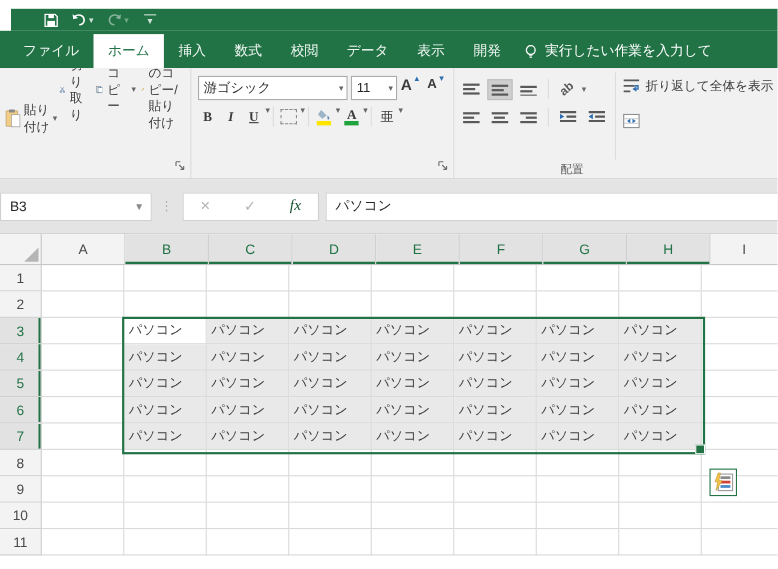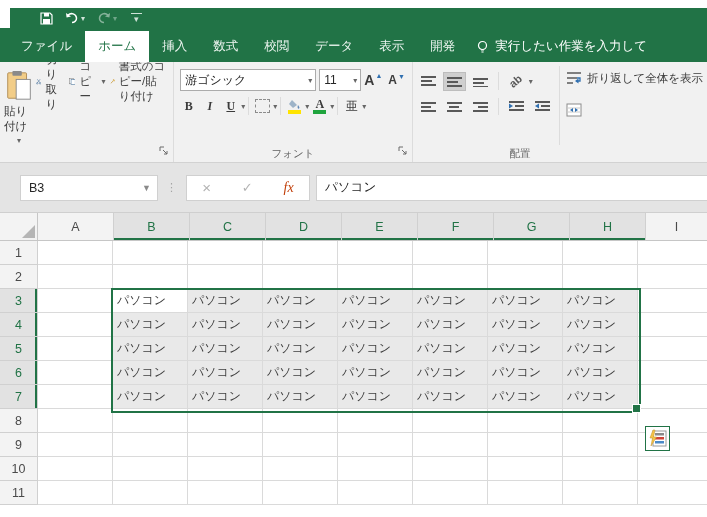--- a/index.html
+++ b/index.html
@@ -22,30 +22,30 @@
   .tellme{display:flex;align-items:center;gap:6px;color:#fff;font-size:12.5px;padding:7px 8px;overflow:hidden}
 
   
   .ribbon{height:100px;background:#f1f1f1;border-bottom:1px solid #d2d2d2;display:flex;overflow:hidden}
   .rgroup{position:relative;display:flex;padding:4px 4px 17px 4px;border-right:1px solid #dcdcdc}
   .glabel{position:absolute;bottom:1px;left:0;right:0;text-align:center;font-size:10.5px;color:#5f5f5f}
   .launcher{position:absolute;bottom:3px;right:4px}
   .rsmall{font-size:11.5px;color:#3b3b3b}
 
   
-  .paste-big{width:48px;display:flex;flex-direction:column;align-items:center;justify-content:flex-start;gap:2px;padding-top:4px}
+  .paste-big{width:48px;display:flex;flex-direction:row;align-items:center;justify-content:flex-start;gap:2px;padding-top:4px}
   .paste-big .lbl{font-size:11.5px;color:#3b3b3b}
   .paste-big .dd{font-size:8px;color:#666}
   .clipcol{display:flex;justify-content:flex-start;padding-top:3px}
   .cliprow{display:flex;align-items:center;gap:4px;height:25px;padding:0 2px}
   .dd{font-size:8px;color:#666}
 
   
   .fontgroup-inner{display:flex;flex-direction:column;gap:5px;padding-top:3px}
-  .frow{display:flex;align-items:center}
+  .frow{display:flex;}
   .combo{background:#fff;border:1px solid #ababab;height:20px;display:flex;align-items:center;font-size:12px;color:#262626}
   .combo .txt{padding:0 4px;flex:1;white-space:nowrap;overflow:hidden}
   .combo .dd{padding:0 3px;color:#666}
   .fname{width:134px;margin-left:2px}
   .fsize{width:40px;margin-left:3px}
   .abtn{display:flex;align-items:flex-start;padding:0 3px;color:#3b3b3b;font-weight:bold}
   .abtn .car{font-size:7px;color:#2f6fb0;margin-left:1px}
   .tbtn{display:flex;align-items:center;justify-content:center;min-width:17px;height:20px;color:#3b3b3b;padding:0 2px}
   .tbtn b{font-family:"Liberation Serif","DejaVu Serif",serif}
   .vsep{width:1px;background:#dcdcdc;margin:1px 3px;align-self:stretch}
@@ -65,28 +65,28 @@
   .l-cent{background-size:15px 2px,10px 2px,15px 2px;background-position:0 1px,center 5px,0 9px}
   .l-right{background-size:15px 2px,10px 2px,15px 2px;background-position:0 1px,right 5px,0 9px}
   .albtn{padding:3px;border:1px solid transparent;display:inline-flex}
   .albtn.active{background:#cfcfcf;border-color:#bdbdbd}
   .orient{color:#595959;font-size:11px;display:inline-block;transform:rotate(-40deg);font-weight:bold}
   .bigrow{display:flex;align-items:flex-start;gap:5px;height:24px;white-space:nowrap;overflow:hidden}
   .wrapcol{display:flex;flex-direction:column;gap:8px;padding:5px 0 0 6px;border-left:1px solid #dcdcdc;margin-left:5px;overflow:hidden}
 
   
   .fbar{height:49px;background:#e4e4e4;border-bottom:1px solid #cfcfcf;display:flex;align-items:center}
-  .namebox{width:136px;height:24px;margin-left:20px;background:#fff;border:1px solid #d0d0d0;display:flex;align-items:center}
+  .namebox{width:136px;height:24px;margin-left:0;background:#fff;border:1px solid #d0d0d0;display:flex;align-items:center}
   .namebox .txt{flex:1;padding-left:8px;font-size:12.5px;color:#262626}
   .namebox .dd{padding:0 6px;color:#8a8a8a;font-size:9px}
   .fdots{color:#a5a5a5;padding:0 8px;font-size:11px;letter-spacing:1px}
   .fxbox{width:122px;height:24px;background:#fff;border:1px solid #d0d0d0;display:flex;align-items:center;justify-content:space-around}
   .fxbox .x{color:#b3b3b3;font-size:15px}
   .fxbox .ok{color:#b3b3b3;font-size:13px}
-  .fxbox .fx{font-style:italic;font-family:"Liberation Serif","DejaVu Serif",serif;color:#c2410c;font-size:14px}
+  .fxbox .fx{font-style:italic;font-family:"Liberation Serif","DejaVu Serif",serif;color:#14532d;font-size:14px}
   .finput{flex:1;height:24px;background:#fff;border:1px solid #d0d0d0;border-right:none;margin-left:6px;
           display:flex;align-items:center;padding-left:8px;font-size:12.5px;color:#262626}
 
   
   .grid{position:relative;background:#fff;height:304px}
   .ghead{display:flex;height:28px}
   .corner{width:37px;background:#f3f3f3;border-right:1px solid #c6c6c6;border-bottom:1px solid #c6c6c6;position:relative}
   .corner .tri{position:absolute;right:2px;bottom:2px;width:0;height:0;border-left:13px solid transparent;border-bottom:13px solid #b5b5b5}
   .colhdr{width:75px;background:#f3f3f3;border-right:1px solid #d0d0d0;border-bottom:1px solid #c6c6c6;
           display:flex;align-items:center;justify-content:center;color:#4a4a4a;font-size:12.5px}
@@ -252,21 +252,20 @@
             </span>
           </span>
           <span class="dd">▾</span>
           <span class="vsep"></span>
           <span class="tbtn">
               <span style="font-size:12px">亜</span>
             </span>
           <span class="dd">▾</span>
         </div>
       </div>
-      <span class="glabel">フォント</span>
       <span class="launcher">
         <svg width="10" height="10" viewBox="0 0 10 10">
             <path d="M1 1 v4 M1 1 h4 M4 4 l4 4 M8 8 v-3 M8 8 h-3" stroke="#6a6a6a" fill="none"></path>
           </svg>
       </span>
     </div>
 
     <div class="rgroup" style="flex:1;border-right:none">
       <div class="algrid">
         <div class="alrow">

